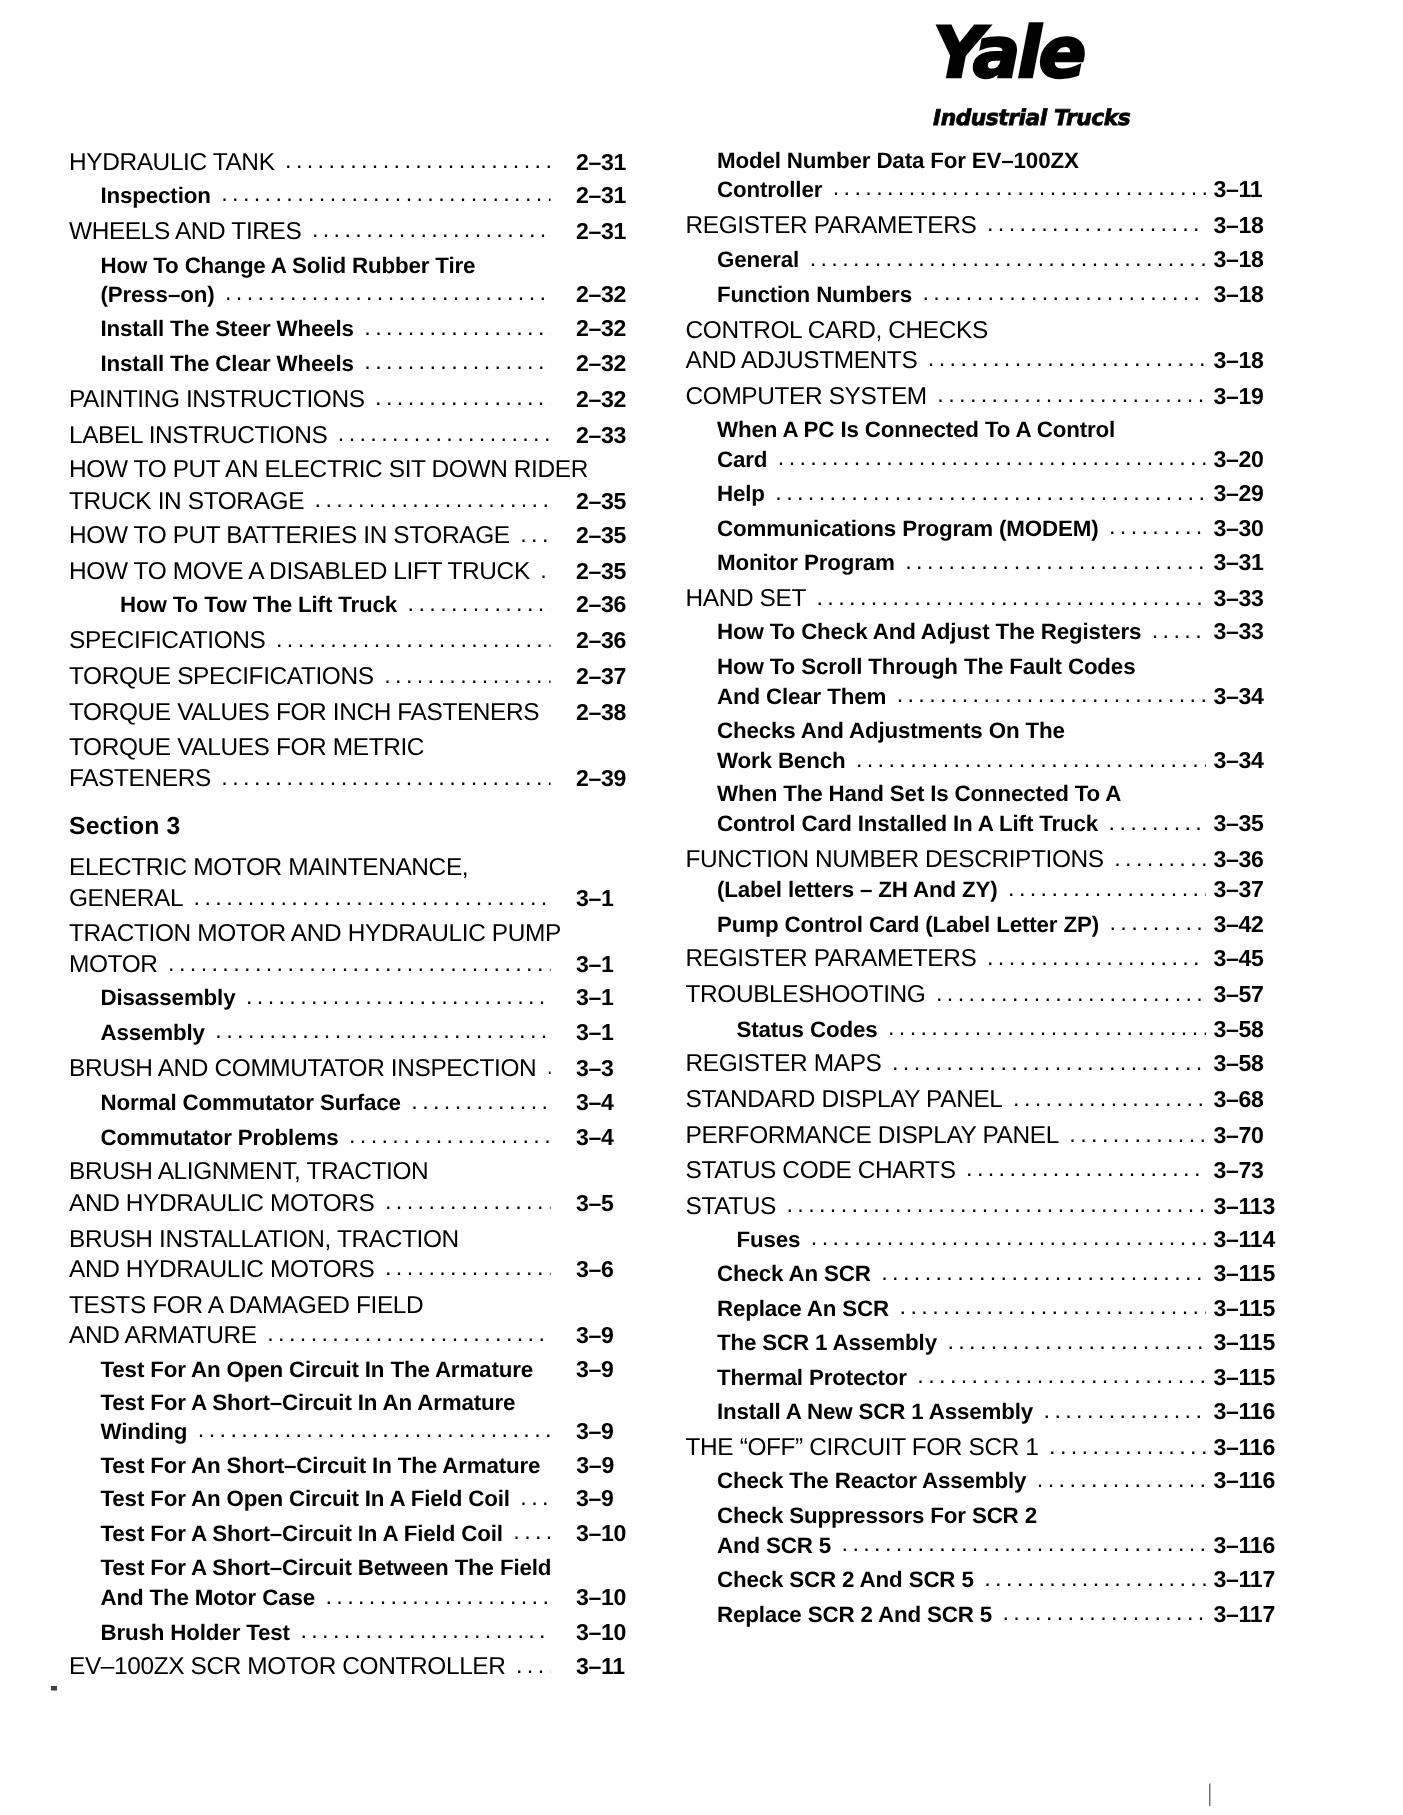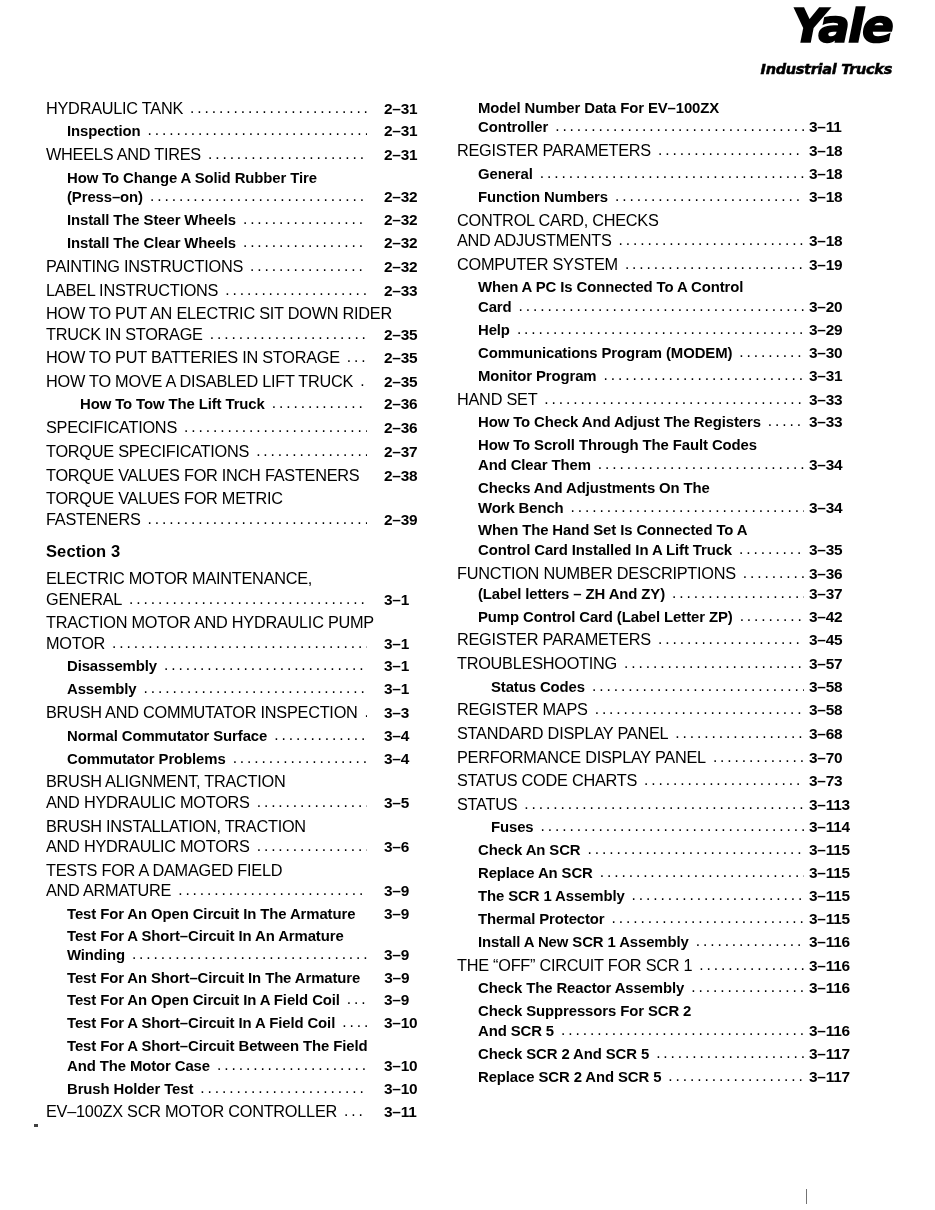--- a/index.html
+++ b/index.html
@@ -12,24 +12,24 @@
     height: 1210px;
     position: relative;
     font-family: "Liberation Sans", sans-serif;
     color: #000000;
     overflow: hidden;
   }
 
   
   #logo-block {
     position: absolute;
-    top: 4px;
+    top: 14px;
     right: 43px;
     width: 270px;
-    text-align: right;
+    text-align: left;
   }
   #logo-wordmark {
     font-family: "DejaVu Sans", sans-serif;
     font-weight: bold;
     font-style: italic;
     font-size: 47px;
     line-height: 0.95;
     letter-spacing: -2px;
     color: #000;
     -webkit-text-stroke: 1.6px #000;

